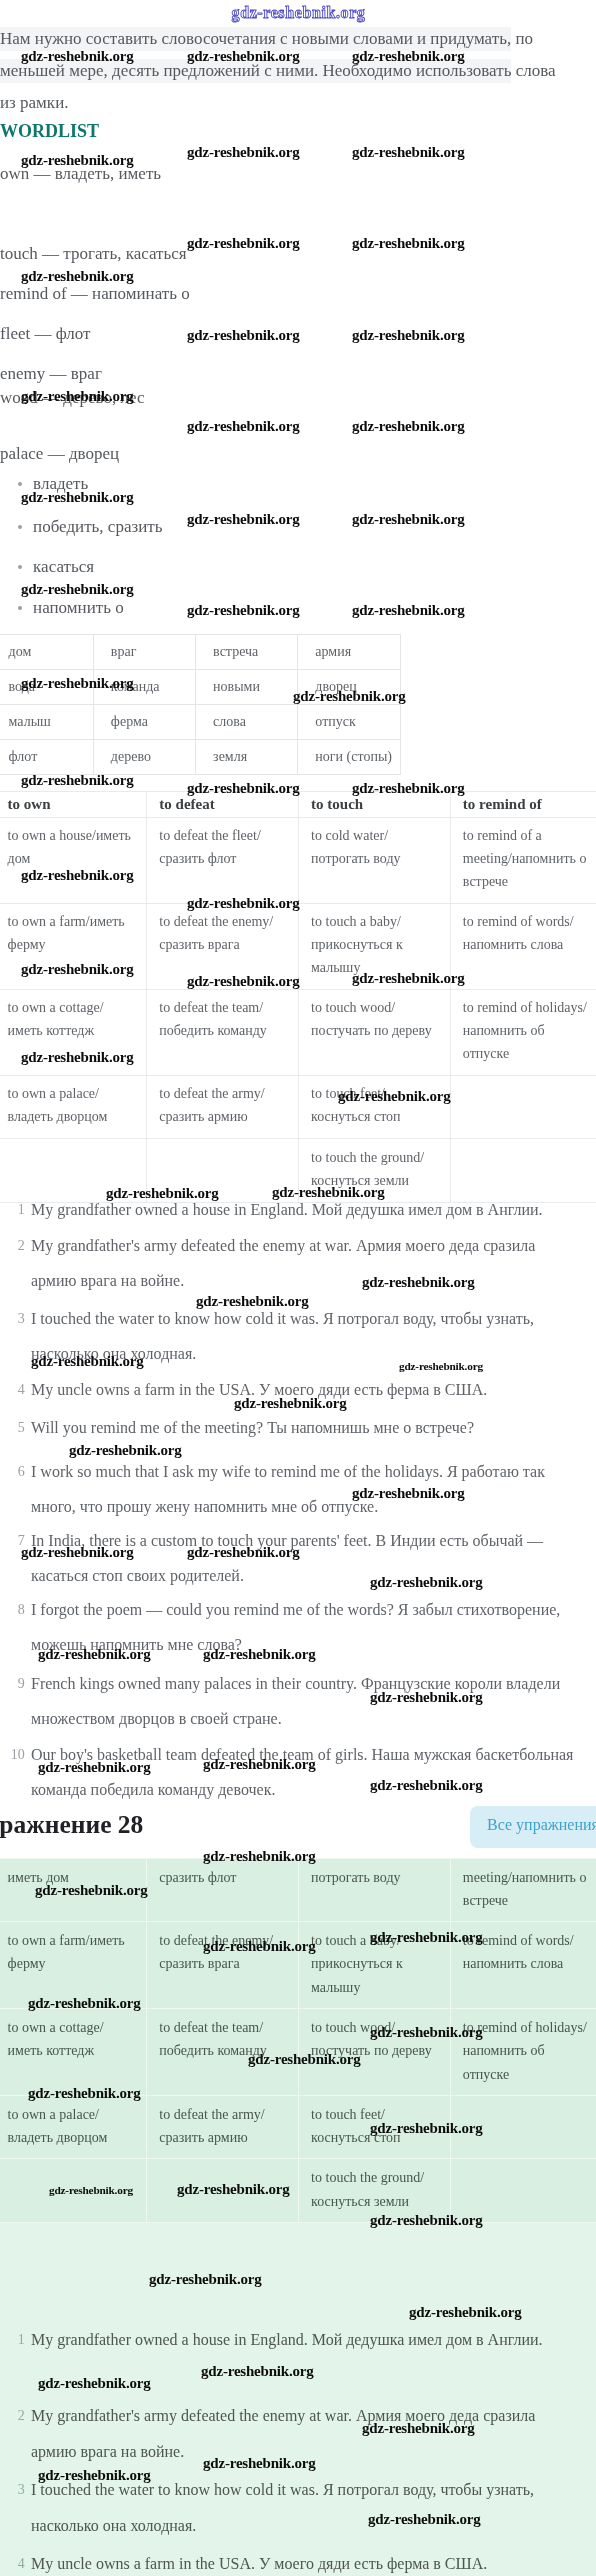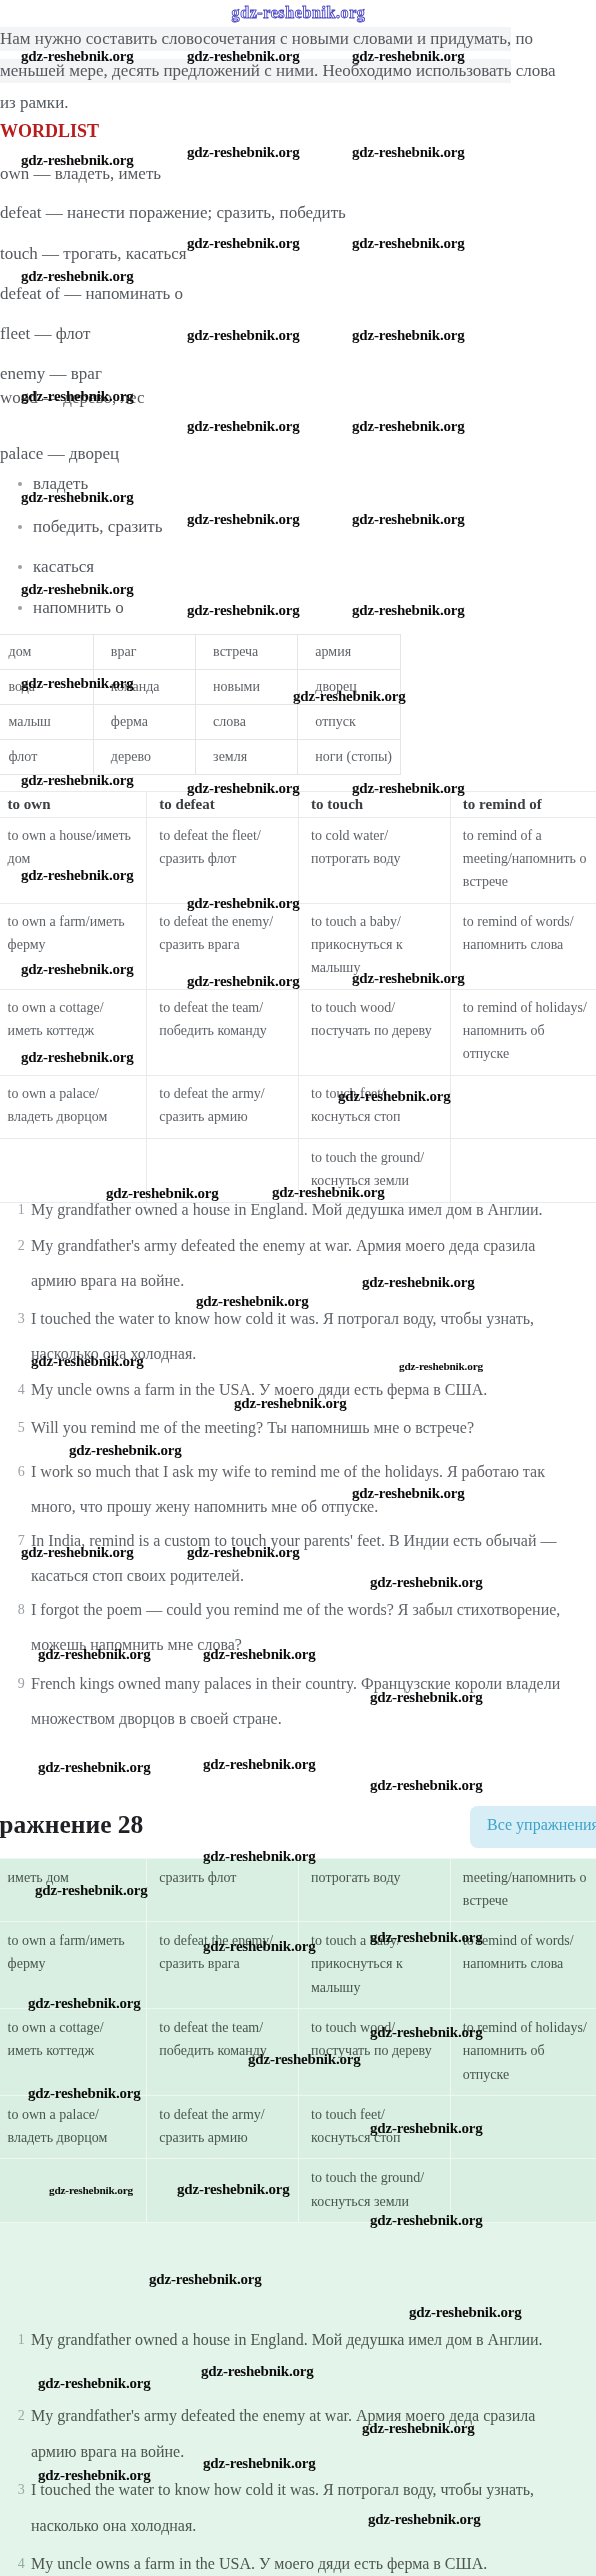--- a/index.html
+++ b/index.html
@@ -3,21 +3,21 @@
 <meta charset="utf-8">
 <style>
   html,body{margin:0;padding:0;background:#fff;}
   .page{position:relative;width:597px;height:2576px;overflow:hidden;background:#fff;
         font-family:Liberation Serif, serif;}
   .logo{position:absolute;top:3.8px;left:0;right:0;text-align:center;
         font-size:16px;font-weight:700;letter-spacing:0.6px;
         color:#5a55c9;-webkit-text-fill-color:transparent;-webkit-text-stroke:0.9px #4b48c6;}
   .pline{position:absolute;left:0;font-size:17px;color:#55595e;white-space:nowrap;}
   .hl{background:#f3f4f6;width:511px;padding:1.9px 0;}
-  .wordlist-title{position:absolute;top:121px;left:0;font-weight:700;font-size:18px;color:#b91c1c;}
+  .wordlist-title{position:absolute;top:121px;left:0;font-weight:700;font-size:18px;color:#0f766e;}
   .wl{position:absolute;left:0;font-size:17px;color:#55595e;white-space:nowrap;}
   .bullet{position:absolute;left:0;font-size:17px;color:#55595e;white-space:nowrap;}
   .dot{display:inline-block;width:3.8px;height:3.8px;border-radius:50%;background:#9aa0a6;
        vertical-align:middle;margin:0 11.3px 2.8px 18px;}
   table{border-collapse:collapse;table-layout:fixed;}
   .t1{position:absolute;top:634px;left:-9.4px;width:410px;}
   .t1 td{border:0.9px solid #e3e5e8;height:34px;padding:0 3.8px 0 17px;font-size:14px;
          color:#5f6368;vertical-align:middle;overflow:hidden;}
   .t2{position:absolute;top:791px;left:-5.7px;width:608px;}
   .t2 th{border:0.9px solid #e8eaed;padding:3.8px 7.6px 3.8px 12.3px;font-size:15px;color:#3c4043;
@@ -52,23 +52,22 @@
 
   <div class="logo">gdz-reshebnik.org</div>
 
   <div class="pline hl" style="top:27px">Нам нужно составить словосочетания с новыми словами и придумать, по</div>
   <div class="pline hl" style="top:59px">меньшей мере, десять предложений с ними. Необходимо использовать слова</div>
   <div class="pline" style="top:93px">из рамки.</div>
 
   <div class="wordlist-title">WORDLIST</div>
 
   <div class="wl" style="top:164px">own — владеть, иметь</div>
-  <div class="wl" style="top:203px">defeat — нанести поражение; сразить, победить</div>
   <div class="wl" style="top:244px">touch — трогать, касаться</div>
-  <div class="wl" style="top:284px">defeat of — напоминать о</div>
+  <div class="wl" style="top:284px">remind of — напоминать о</div>
   <div class="wl" style="top:324px">fleet — флот</div>
   <div class="wl" style="top:364px">enemy — враг</div>
   <div class="wl" style="top:388px">wood — дерево, лес</div>
   <div class="wl" style="top:444px">palace — дворец</div>
 
   <div class="bullet" style="top:474px"><span class="dot"></span><span>владеть</span></div>
   <div class="bullet" style="top:517px"><span class="dot"></span><span>победить, сразить</span></div>
   <div class="bullet" style="top:557px"><span class="dot"></span><span>касаться</span></div>
   <div class="bullet" style="top:598px"><span class="dot"></span><span>напомнить о</span></div>
 
@@ -161,29 +160,33 @@
   <div class="slist-item" style="top:1410px">
     <span class="snum">5</span>
     <div class="stext">Will you remind me of the meeting? Ты напомнишь мне о встрече?</div>
   </div>
   <div class="slist-item" style="top:1454px">
     <span class="snum">6</span>
     <div class="stext">I work so much that I ask my wife to remind me of the holidays. Я работаю так много, что прошу жену напомнить мне об отпуске.</div>
   </div>
   <div class="slist-item" style="top:1523px">
     <span class="snum">7</span>
-    <div class="stext">In India, remind is a custom to touch your parents' feet. В Индии есть обычай — касаться стоп своих родителей.</div>
+    <div class="stext">In India, there is a custom to touch your parents' feet. В Индии есть обычай — касаться стоп своих родителей.</div>
   </div>
   <div class="slist-item" style="top:1592px">
     <span class="snum">8</span>
     <div class="stext">I forgot the poem — could you remind me of the words? Я забыл стихотворение, можешь напомнить мне слова?</div>
   </div>
   <div class="slist-item" style="top:1666px">
     <span class="snum">9</span>
     <div class="stext">French kings owned many palaces in their country. Французские короли владели множеством дворцов в своей стране.</div>
+  </div>
+  <div class="slist-item" style="top:1737px">
+    <span class="snum">10</span>
+    <div class="stext">Our boy's basketball team defeated the team of girls. Наша мужская баскетбольная команда победила команду девочек.</div>
   </div>
 
   <h2 class="ex-heading">Упражнение 28</h2>
   <div class="all-btn">Все упражнения</div>
 
   <div class="green">
     <table class="t3">
       <tbody>
           <tr>
         <td>иметь дом</td>

